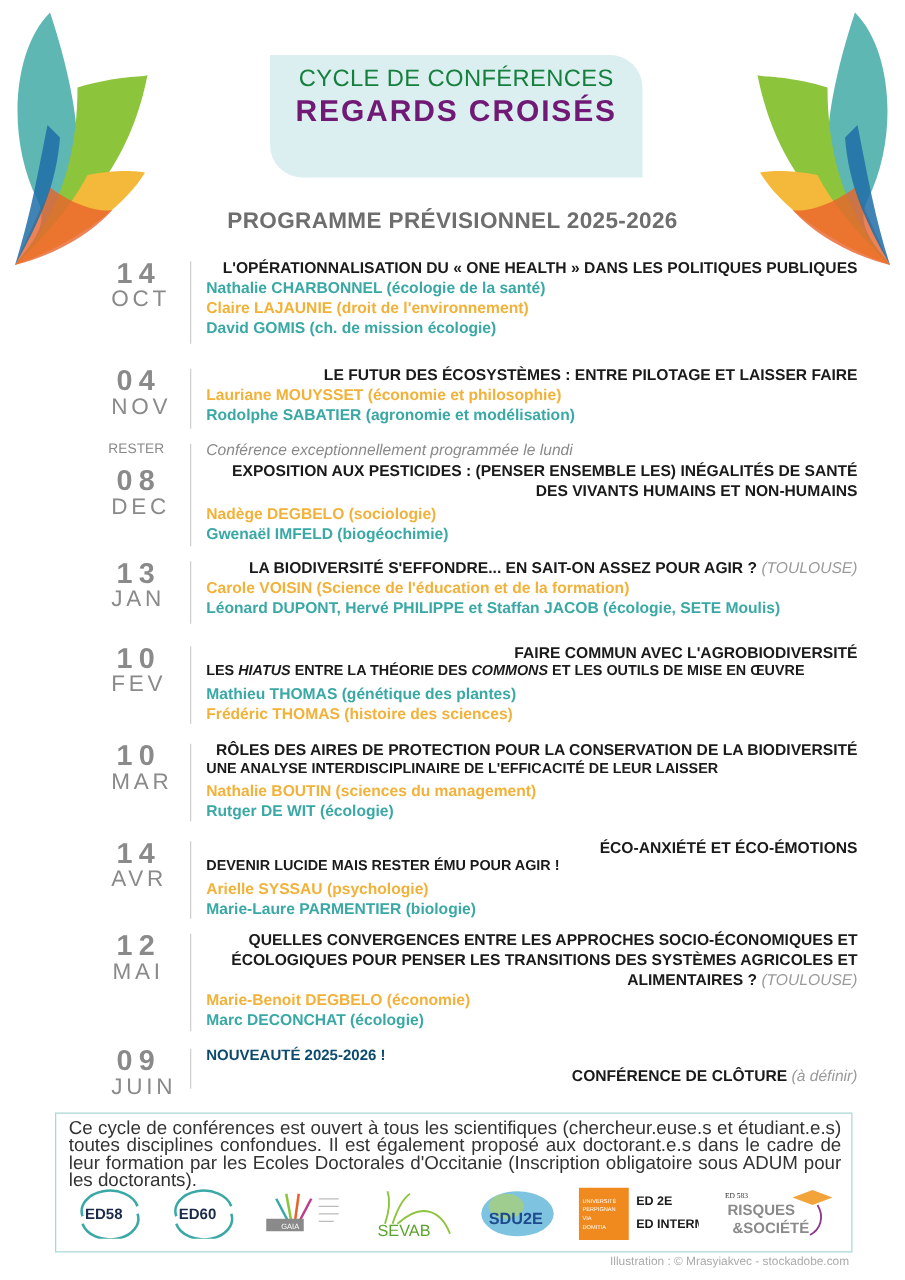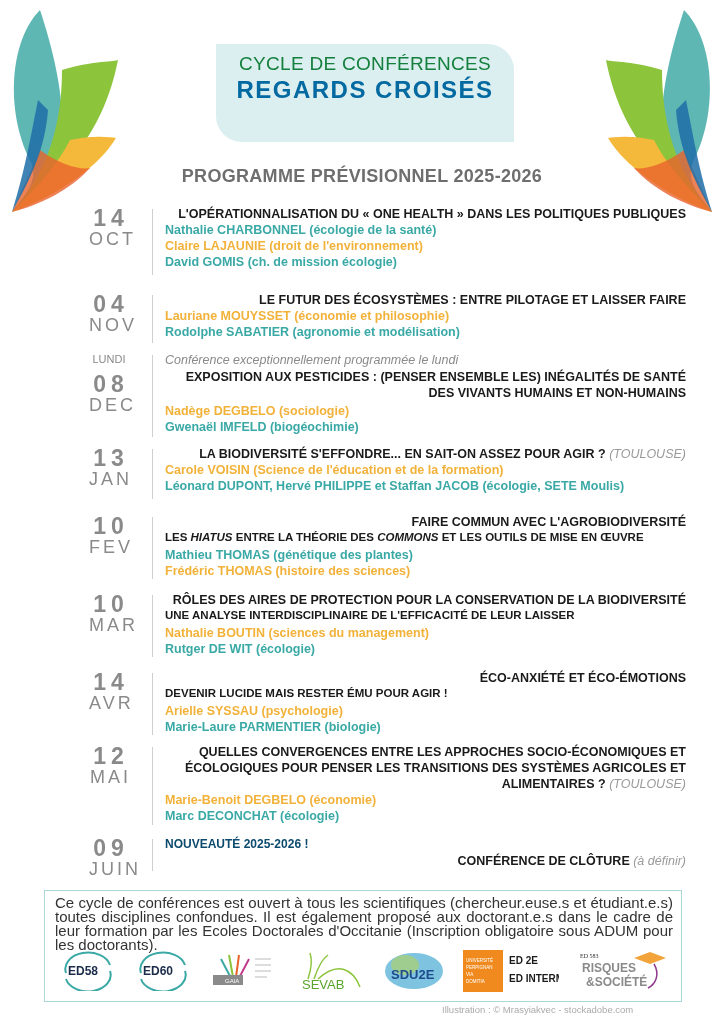--- a/index.html
+++ b/index.html
@@ -11,21 +11,21 @@
   .deco { position: absolute; top: 0; }
   .deco.left { left: 0; width: 140px; height: 220px; }
   .deco.right { right: 0; width: 144px; height: 220px; }
 
   .header-box {
     position: absolute; left: 216px; top: 44px; width: 298px; height: 98px;
     background: #dbeef0; border-radius: 0 26px 0 26px;
     text-align: center;
   }
   .hb-line1 { margin-top: 9px; font-size: 19px; color: #15803d; letter-spacing: 0.3px; font-weight: 400; }
-  .hb-line2 { margin-top: 1px; font-size: 24px; color: #0369a1; font-weight: 700; letter-spacing: 1.5px; }
+  .hb-line2 { margin-top: 1px; font-size: 24px; color: #701a75; font-weight: 700; letter-spacing: 1.5px; }
   .hb-line3 { margin-top: 2px; font-size: 17px; font-weight: 700; letter-spacing: 0.3px; }
   .hb-line3 .teal { color: #3aa9a6; }
   .hb-line3 .orange { color: #f2b23a; }
 
   .prog-title {
     position: absolute; left: 0; width: 724px; top: 166px;
     text-align: center; font-size: 18px; font-weight: 700; color: #6e6e6e; letter-spacing: 0.3px;
   }
 
   .events { position: absolute; left: 86px; top: 206px; width: 600px; }
@@ -53,21 +53,21 @@
   }
   .info-text {
     padding: 5px 8px 0 10px; font-size: 15px; line-height: 14px; color: #333; text-align: justify;
   }
   .logos {
     position: absolute; left: 0; right: 0; top: 58px; height: 44px;
     display: flex; align-items: center; justify-content: space-around; padding: 0 6px;
   }
   .logo { display: flex; align-items: center; justify-content: center; }
   .credit {
-    position: absolute; left: 442px; top: 1004px; font-size: 9.5px; color: #aaaaaa;
+    position: absolute; left: 488px; top: 1004px; font-size: 9.5px; color: #aaaaaa;
   }
 </style>
 </head>
 <body>
 
 <svg class="deco left" viewBox="0 0 140 220">
   <path d="M40 10 C 10 40, 5 110, 30 160 C 40 180, 25 195, 12 212 C 40 190, 60 170, 62 130 C 64 90, 50 40, 40 10 Z" fill="#5fb7b4"></path>
   <path d="M62 70 C 95 60, 115 62, 118 60 C 110 100, 90 160, 12 212 C 50 170, 62 120, 62 70 Z" fill="#8cc43c"></path>
   <path d="M70 140 C 95 135, 110 137, 116 138 C 100 165, 60 195, 12 212 C 40 185, 60 160, 70 140 Z" fill="#f4b93a"></path>
   <path d="M40 150 C 60 165, 80 170, 90 168 C 70 190, 40 205, 12 212 Z" fill="#e8632c" opacity="0.8"></path>
@@ -112,21 +112,21 @@
     <div class="vline" style="height:48px;"></div>
     <div class="content">
       <div class="title">LE FUTUR DES ÉCOSYSTÈMES : ENTRE PILOTAGE ET LAISSER FAIRE</div>
       <div class="speaker orange">Lauriane MOUYSSET (économie et philosophie)</div>
       <div class="speaker teal">Rodolphe SABATIER (agronomie et modélisation)</div>
     </div>
   </div>
 
   <div class="event" style="height:94px;">
     <div class="date-col">
-      <div class="weekday">LUNDI</div>
+      <div class="weekday">RESTER</div>
       <div class="day" style="margin-top:6px;">08</div>
       <div class="month">DEC</div>
     </div>
     <div class="vline" style="height:82px;"></div>
     <div class="content">
       <div class="pre-note">Conférence exceptionnellement programmée le lundi</div>
       <div class="title">EXPOSITION AUX PESTICIDES : (PENSER ENSEMBLE LES) INÉGALITÉS DE SANTÉ DES VIVANTS HUMAINS ET NON-HUMAINS</div>
       <div class="speaker orange" style="margin-top:2px;">Nadège DEGBELO (sociologie)</div>
       <div class="speaker teal">Gwenaël IMFELD  (biogéochimie)</div>
     </div>

